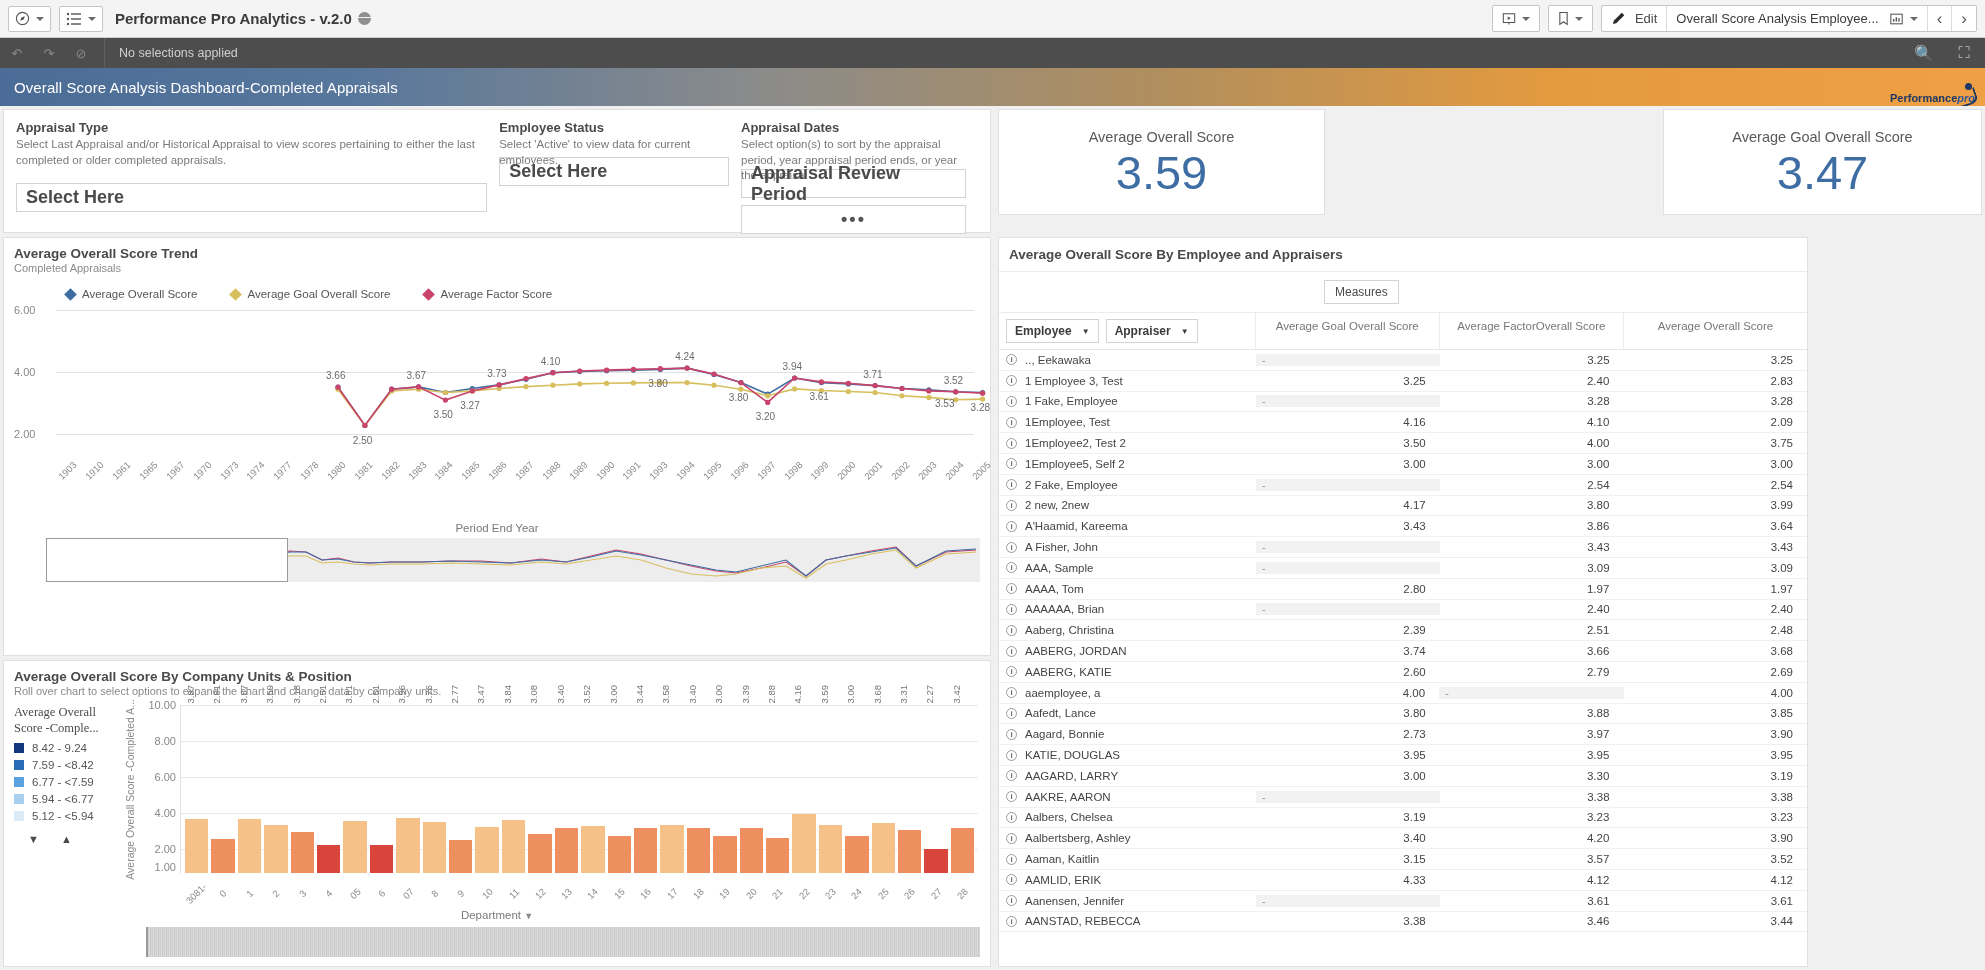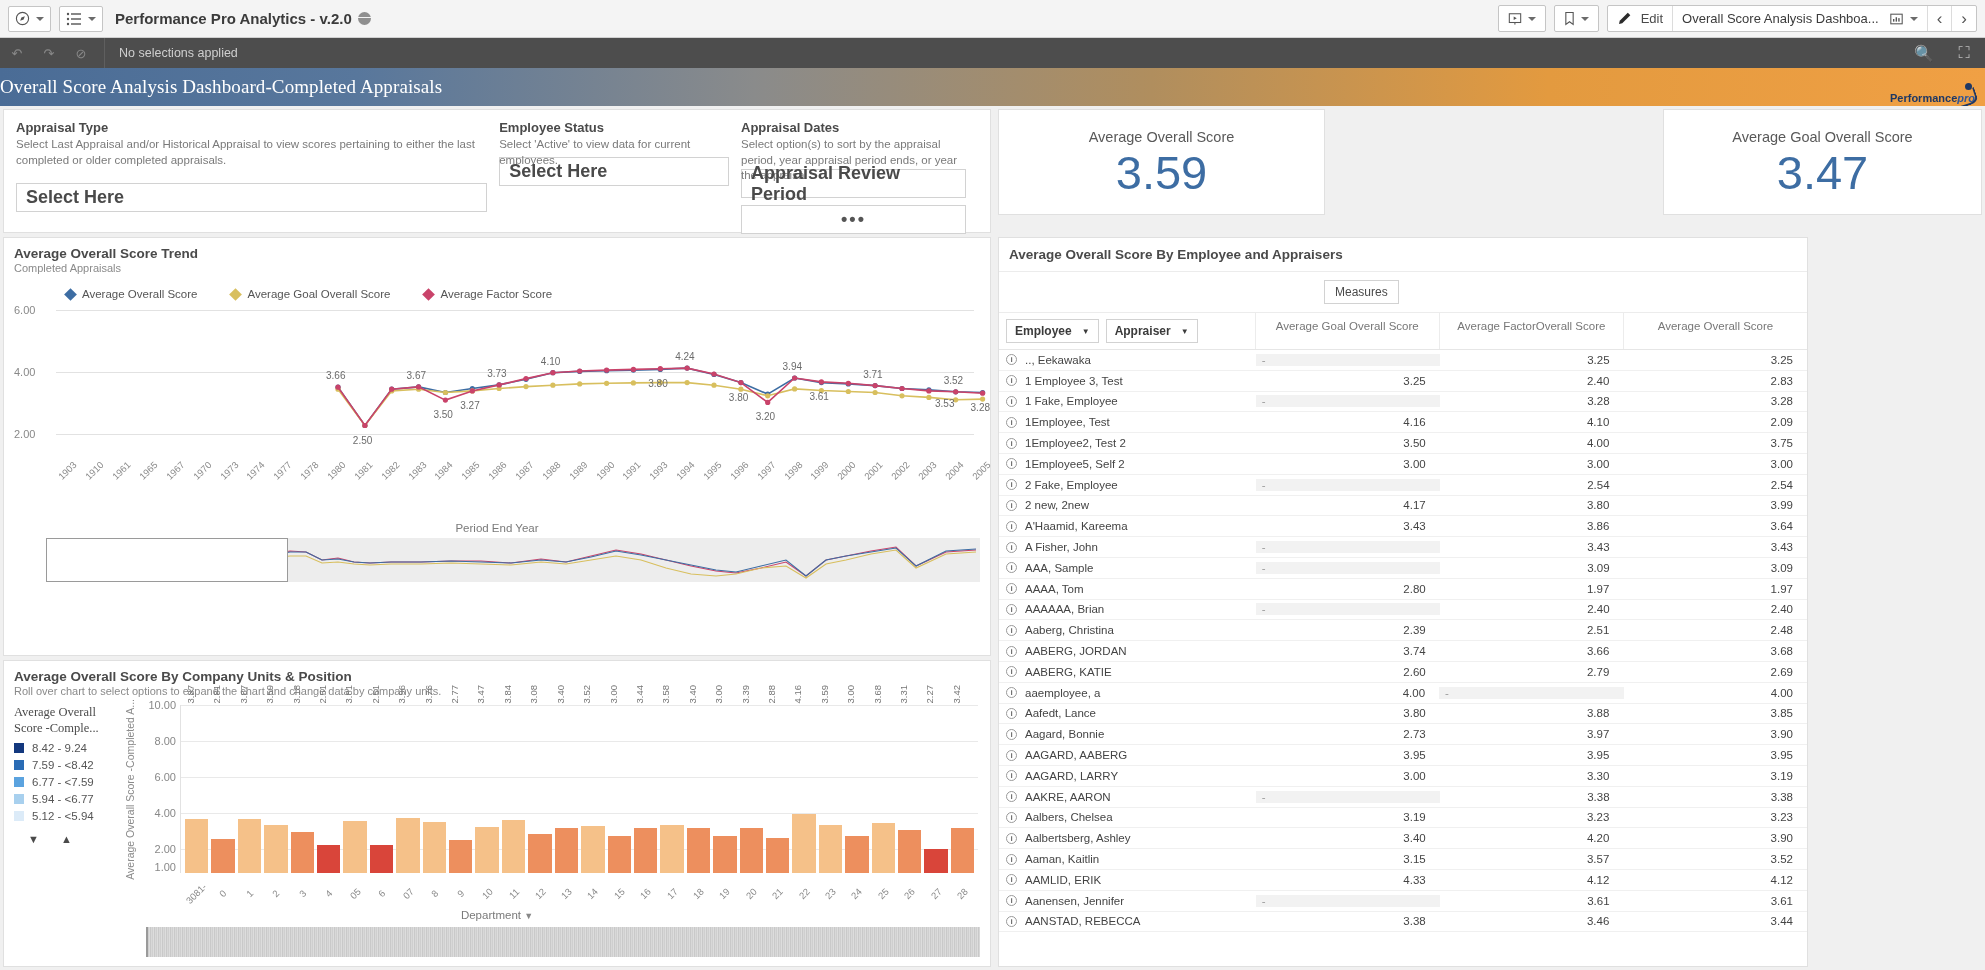--- a/index.html
+++ b/index.html
@@ -60,21 +60,21 @@
   .selbar-text { color: #cfcfcf; font-size: 12.5px; padding-left: 14px; }
   .selbar-right { position: absolute; right: 10px; display: flex; gap: 18px; align-items: center; }
   .selbar-right .si { opacity: .85; font-size: 16px; }
 
   
   .banner {
     height: 38px;
     background: linear-gradient(to right, #4a6c96 0%, #58779c 18%, #8a8b8b 38%, #b08e5e 58%, #e39a3f 78%, #f0a044 100%);
     display: flex; align-items: center; position: relative;
   }
-  .banner-title { color: #fff; font-size: 19px; padding-left: 0; letter-spacing: .1px; font-family: Liberation Serif, serif; }
+  .banner-title { color: #fff; font-size: 15px; padding-left: 14px; letter-spacing: .1px; }
   .logo {
     position: absolute; right: 10px; bottom: 2px; font-size: 11px; font-weight: bold;
     color: #1f3864; white-space: nowrap;
   }
   .logo .pro { color: #2f5597; font-style: italic; }
   .logo .dot { position: absolute; right: 3px; top: -9px; width: 7px; height: 7px;
                border-radius: 50%; background: #1f3864; }
   .logo .swoosh { position: absolute; right: -2px; top: -2px; width: 22px; height: 16px;
                   border-bottom: 2px solid #1f3864; border-right: 2px solid #1f3864;
                   border-radius: 0 0 40% 0; transform: rotate(-18deg); }
@@ -225,21 +225,21 @@
       </div>
     </div>
     <div class="tr-group">
       <div class="tr-cell">
         <svg width="15" height="15" viewBox="0 0 16 16">
             <path d="M11.5 1.8l2.7 2.7-8.6 8.6-3.4.7.7-3.4z" fill="#2b2b2b"></path>
           </svg>
         <span style="margin-left:9px;">Edit</span>
       </div>
       <div class="tr-cell">
-        <span class="sheet-name">Overall Score Analysis Dashboa...</span>
+        <span class="sheet-name">Overall Score Analysis Employee...</span>
         <svg width="15" height="14" viewBox="0 0 16 16" style="margin-left:10px;">
             <rect x="1.5" y="2.5" width="13" height="11" fill="none" stroke="#555" stroke-width="1.2"></rect>
             <g fill="#555">
               <rect x="4" y="8" width="1.6" height="3"></rect>
               <rect x="7" y="6" width="1.6" height="5"></rect>
               <rect x="10" y="7" width="1.6" height="4"></rect>
             </g>
           </svg>
         <i class="caret"></i>
       </div>
@@ -933,21 +933,21 @@
             <span class="infoi">i</span>
             <span>Aagard, Bonnie</span>
           </div>
           <div class="tc-num">2.73</div>
           <div class="tc-num">3.97</div>
           <div class="tc-num">3.90</div>
         </div>
         <div class="trow">
           <div class="tc-name">
             <span class="infoi">i</span>
-            <span>AAGARD, AABERG</span>
+            <span>KATIE, DOUGLAS</span>
           </div>
           <div class="tc-num">3.95</div>
           <div class="tc-num">3.95</div>
           <div class="tc-num">3.95</div>
         </div>
         <div class="trow">
           <div class="tc-name">
             <span class="infoi">i</span>
             <span>AAGARD, LARRY</span>
           </div>

